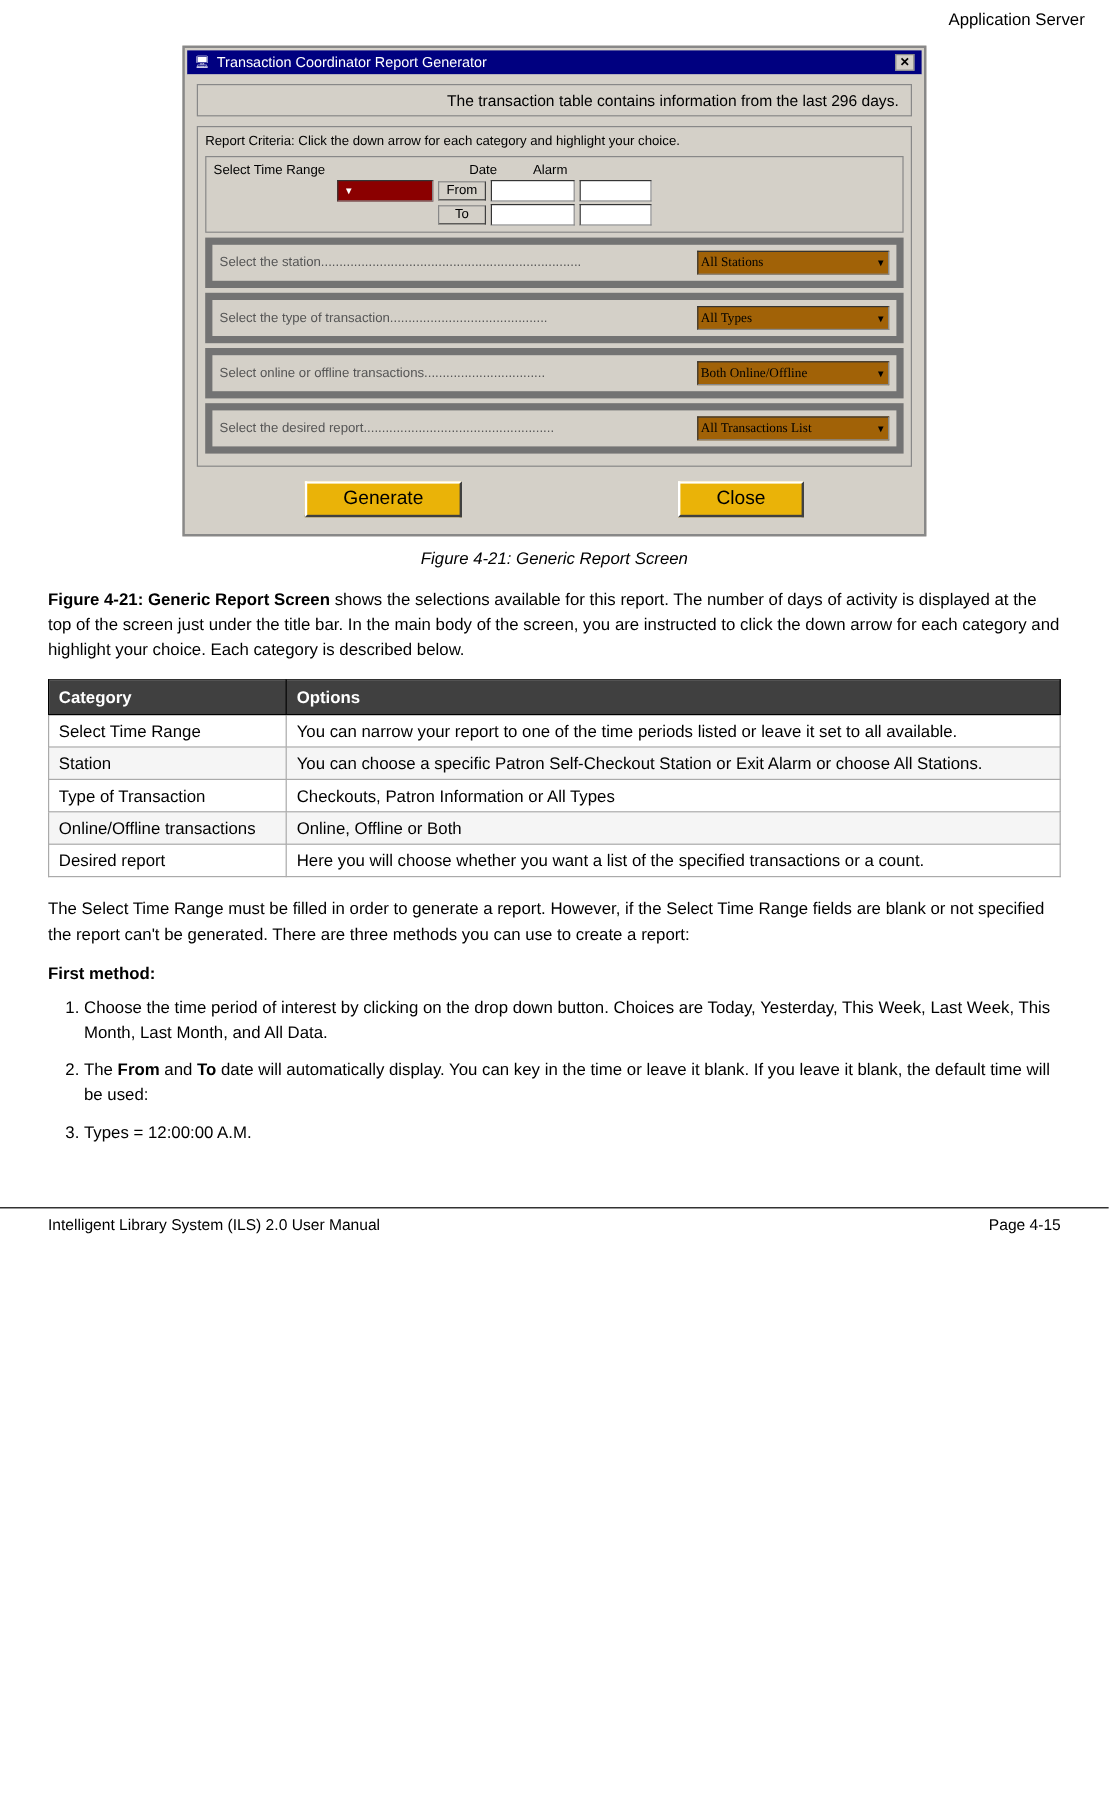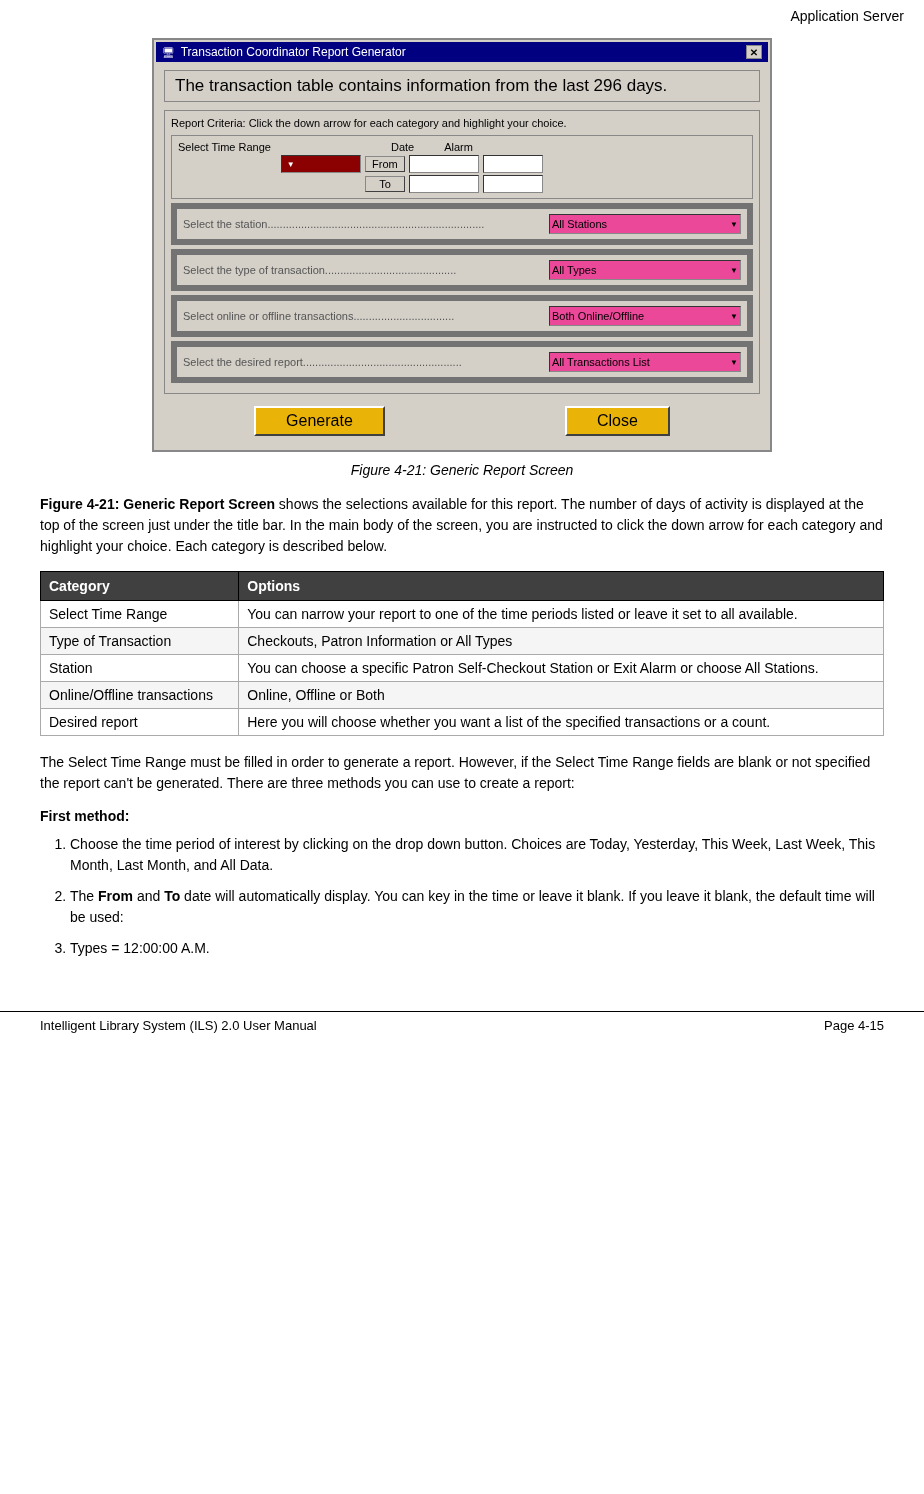--- a/index.html
+++ b/index.html
@@ -64,22 +64,22 @@
     .dialog-body {
       background: #d4d0c8;
       padding: 8px;
     }
 
     
     .info-bar {
       background: #d4d0c8;
       border: 1px solid #888;
       padding: 5px 10px;
-      text-align: left;
-      font-size: 17px;
+      text-align: right;
+      font-size: 13px;
       margin-bottom: 8px;
     }
 
     
     .criteria-section {
       border: 1px solid #888;
       padding: 6px;
       margin-bottom: 6px;
       background: #d4d0c8;
     }
@@ -131,30 +131,31 @@
       justify-content: space-between;
       margin-bottom: 4px;
       font-size: 11px;
       background: #d4d0c8;
     }
     .option-row-label {
       flex: 1;
       font-size: 11px;
     }
     .option-row-dropdown {
-      width: 192px;
-      background: #ec4899;
+      width: 160px;
+      background: #a16207;
       border: 1px inset #888;
       font-size: 11px;
       padding: 1px 2px;
       display: inline-flex;
       align-items: center;
       justify-content: space-between;
       cursor: pointer;
       height: 20px;
+      font-family: Liberation Serif, serif;
     }
 
     
     .optional-row {
       border: 1px solid #888;
       padding: 5px 6px;
       display: flex;
       align-items: center;
       gap: 8px;
       font-size: 11px;
@@ -373,26 +374,26 @@
         <th>Category</th>
         <th>Options</th>
       </tr>
     </thead>
     <tbody id="table-body">
     <tr>
           <td>Select Time Range</td>
           <td>You can narrow your report to one of the time periods listed or leave it set to all available.</td>
         </tr>
         <tr>
+          <td>Station</td>
+          <td>You can choose a specific Patron Self-Checkout Station or Exit Alarm or choose All Stations.</td>
+        </tr>
+        <tr>
           <td>Type of Transaction</td>
           <td>Checkouts, Patron Information or All Types</td>
-        </tr>
-        <tr>
-          <td>Station</td>
-          <td>You can choose a specific Patron Self-Checkout Station or Exit Alarm or choose All Stations.</td>
         </tr>
         <tr>
           <td>Online/Offline transactions</td>
           <td>Online, Offline or Both</td>
         </tr>
         <tr>
           <td>Desired report</td>
           <td>Here you will choose whether you want a list of the specified transactions or a count.</td>
         </tr>
       </tbody>

